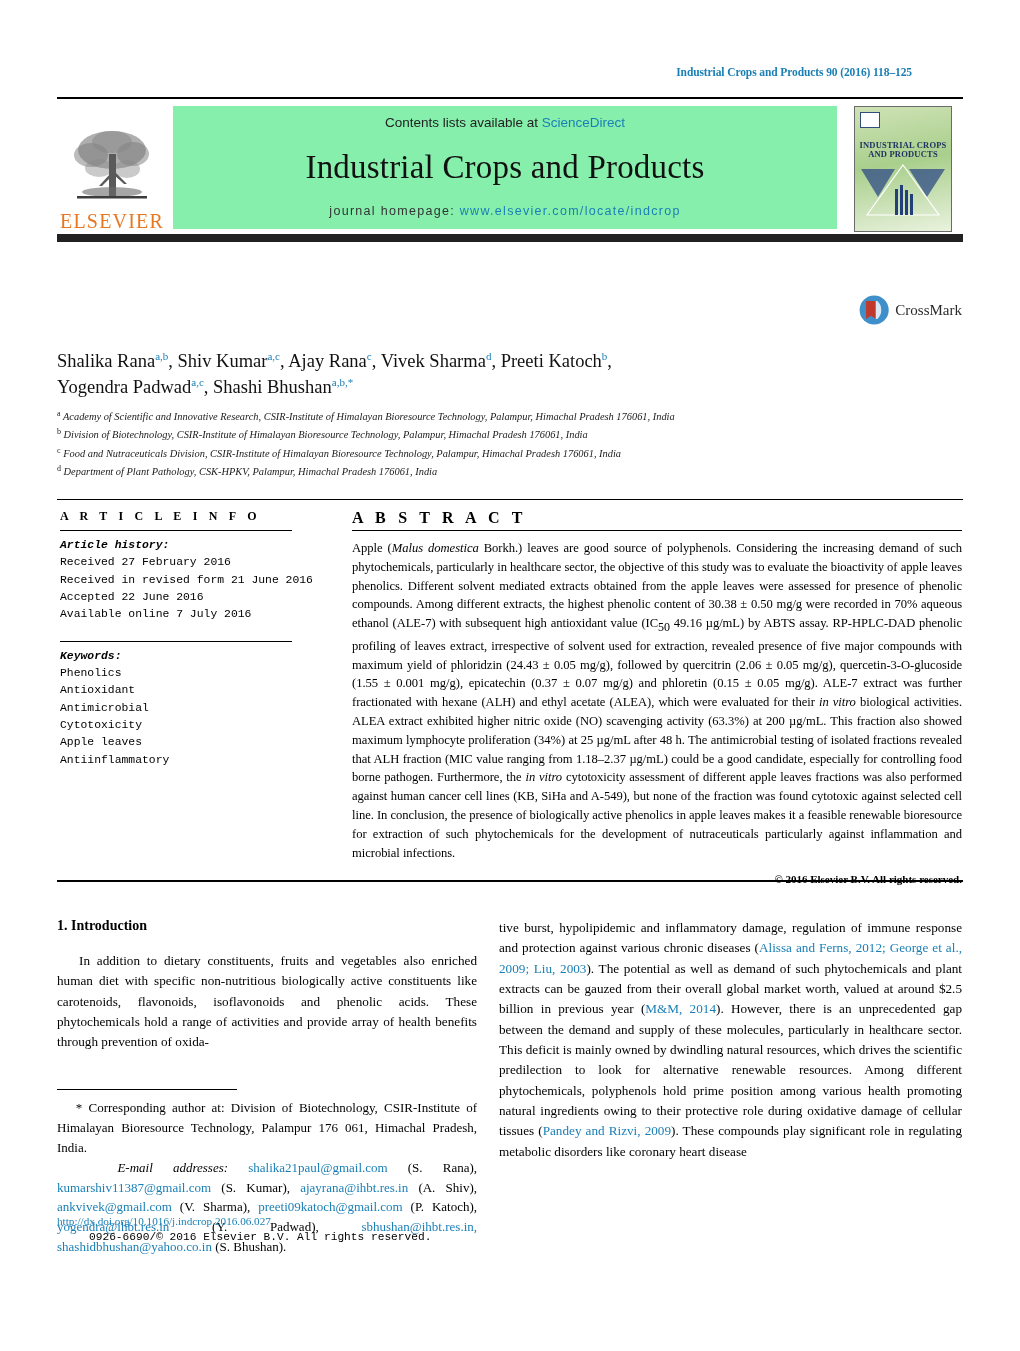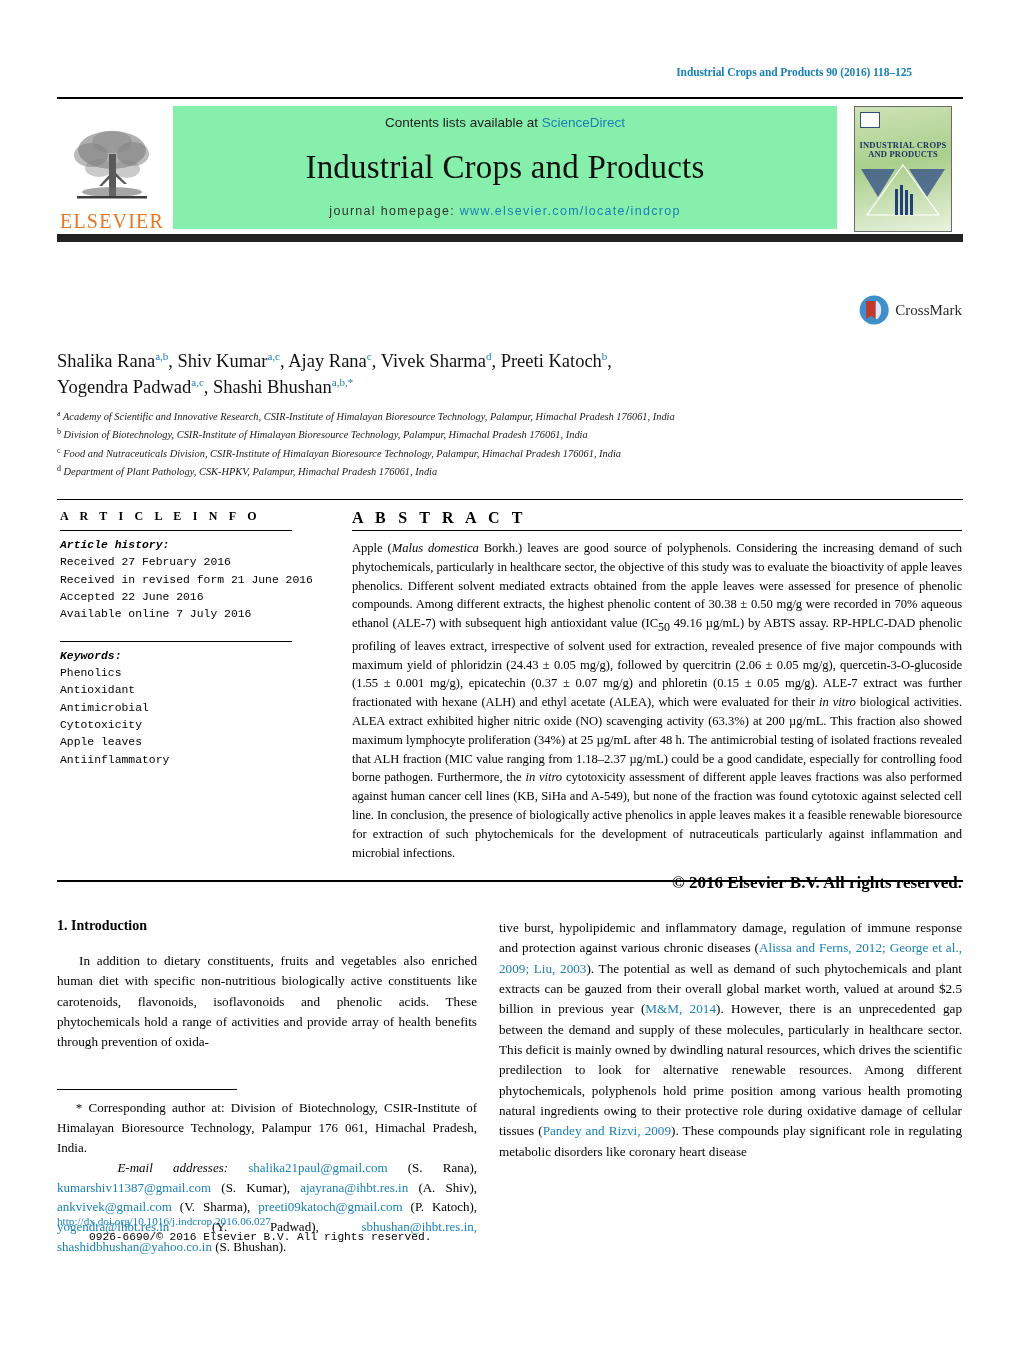--- a/index.html
+++ b/index.html
@@ -251,21 +251,21 @@
     font-size: 12.6px;
     line-height: 1.495;
     text-align: justify;
     color: #000;
     letter-spacing: -0.05px;
   }
   .abstract-text .ital { font-style: italic; }
   .abstract-text sub { font-size: 12px; margin-top: 12px; }
   .copyright {
     font-family: "Liberation Serif", serif;
-    font-size: 17px;
+    font-size: 11px;
     text-align: right;
     margin-top: 11px;
     font-weight: bold;
   }
 
   .sec-rule-bottom {
     position: absolute;
     top: 880px;
     left: 57px;
     width: 906px;

